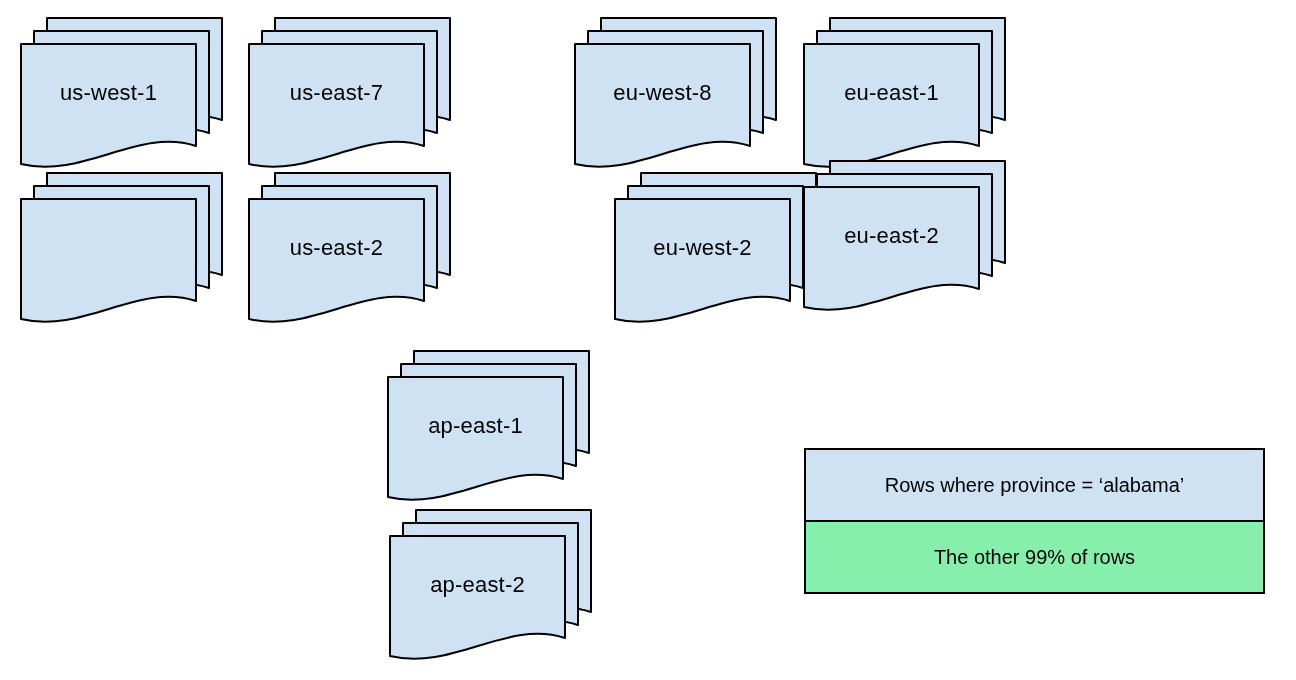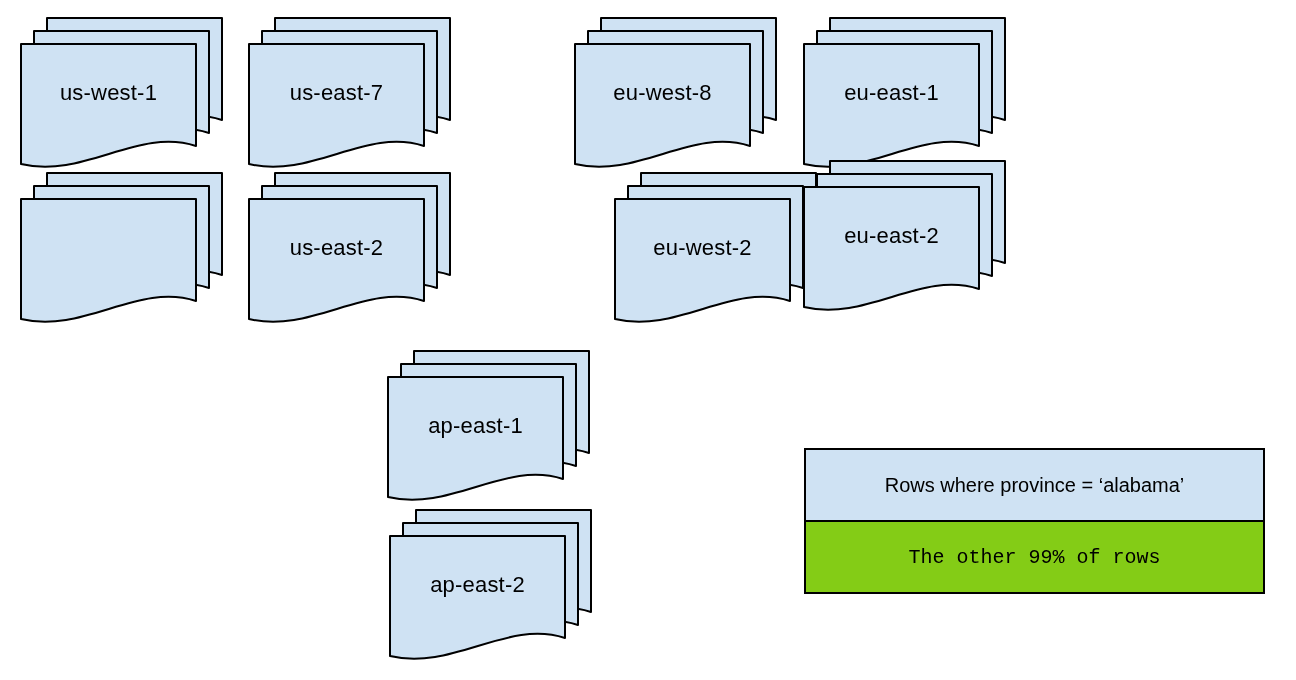--- a/index.html
+++ b/index.html
@@ -71,21 +71,21 @@
   }
   .legend-row {
     height: 70px;
     display: flex;
     align-items: center;
     justify-content: center;
     font-size: 20px;
     color: #000000;
   }
   .legend-row.blue   { background: #cfe2f3; border-bottom: 2px solid #000000; }
-  .legend-row.orange { background: #84cc16; font-family: Liberation Mono, monospace; }
+  .legend-row.orange { background: #86efac; }
 </style>
 </head>
 <body>
 
 <div id="canvas">
 
   <div class="doc-stack" id="stack-us-west-1">
     <svg width="206" height="160" viewBox="0 0 206 160">
       <path transform="translate(26,0)" d="M1,1 L176,1 L176,103 C118,84 64,136 1,121 Z" fill="#cfe2f3"></path>
       <path transform="translate(13,13)" d="M1,1 L176,1 L176,103 C118,84 64,136 1,121 Z" fill="#cfe2f3"></path>

